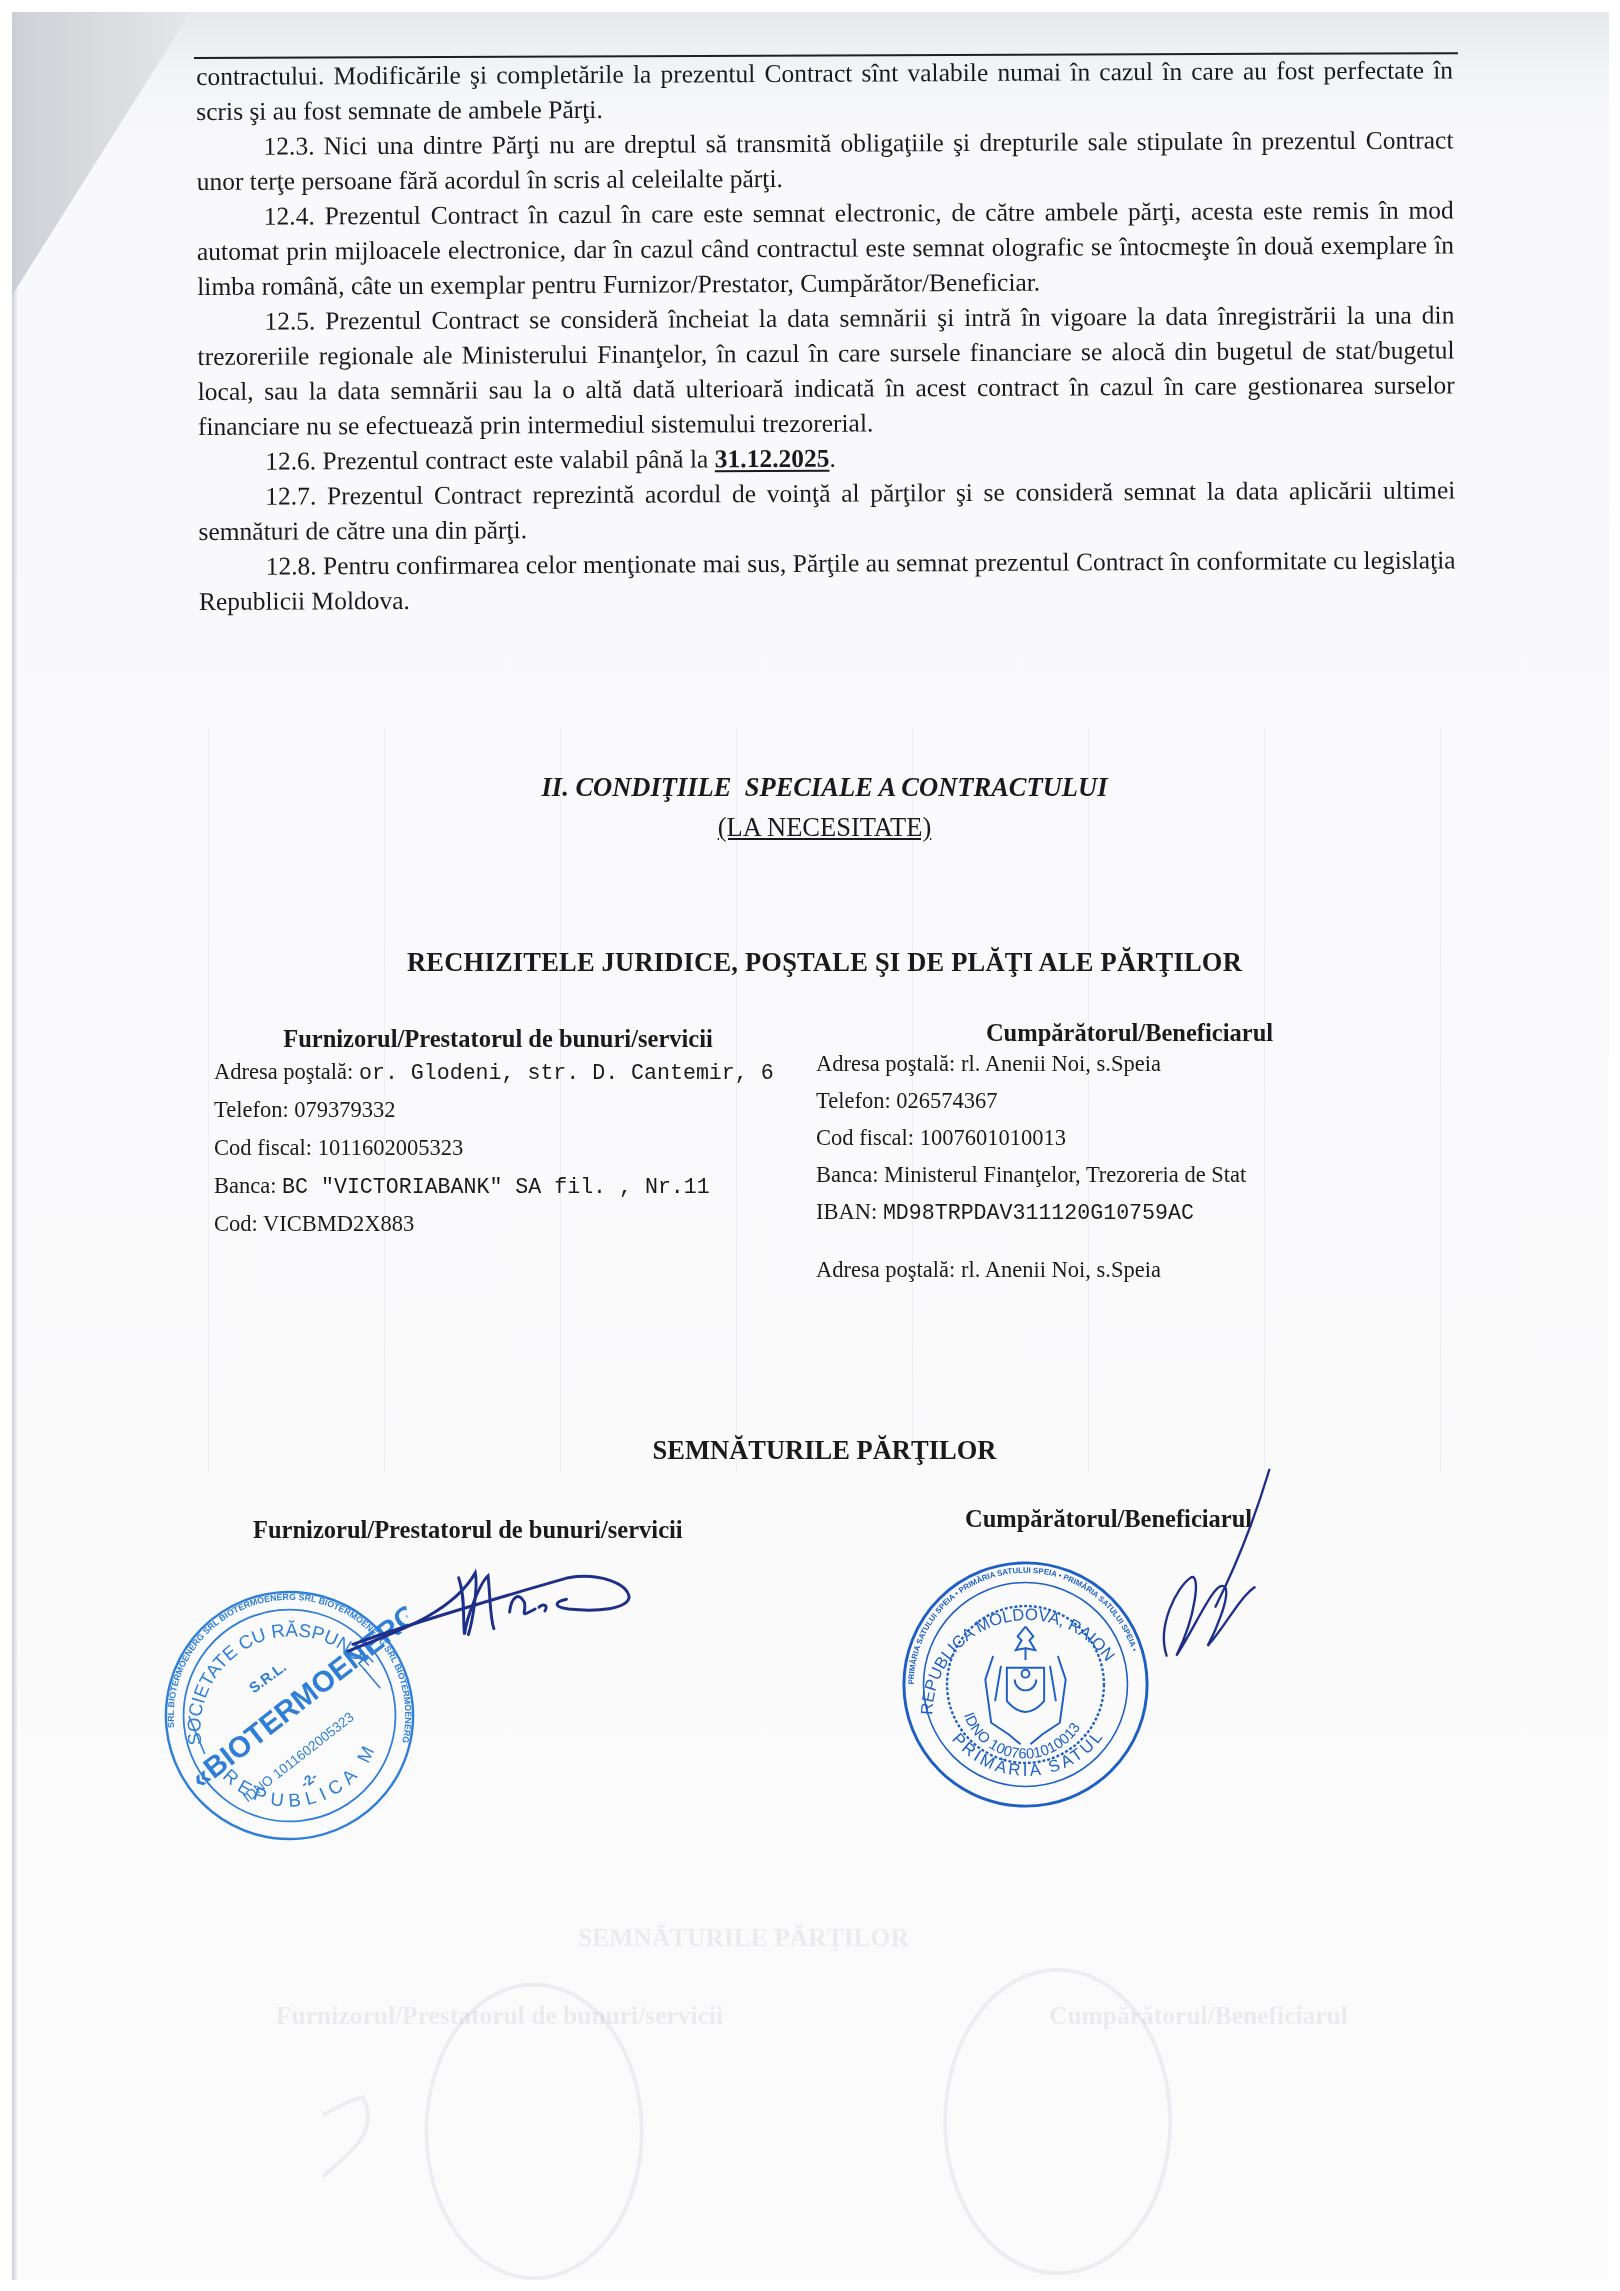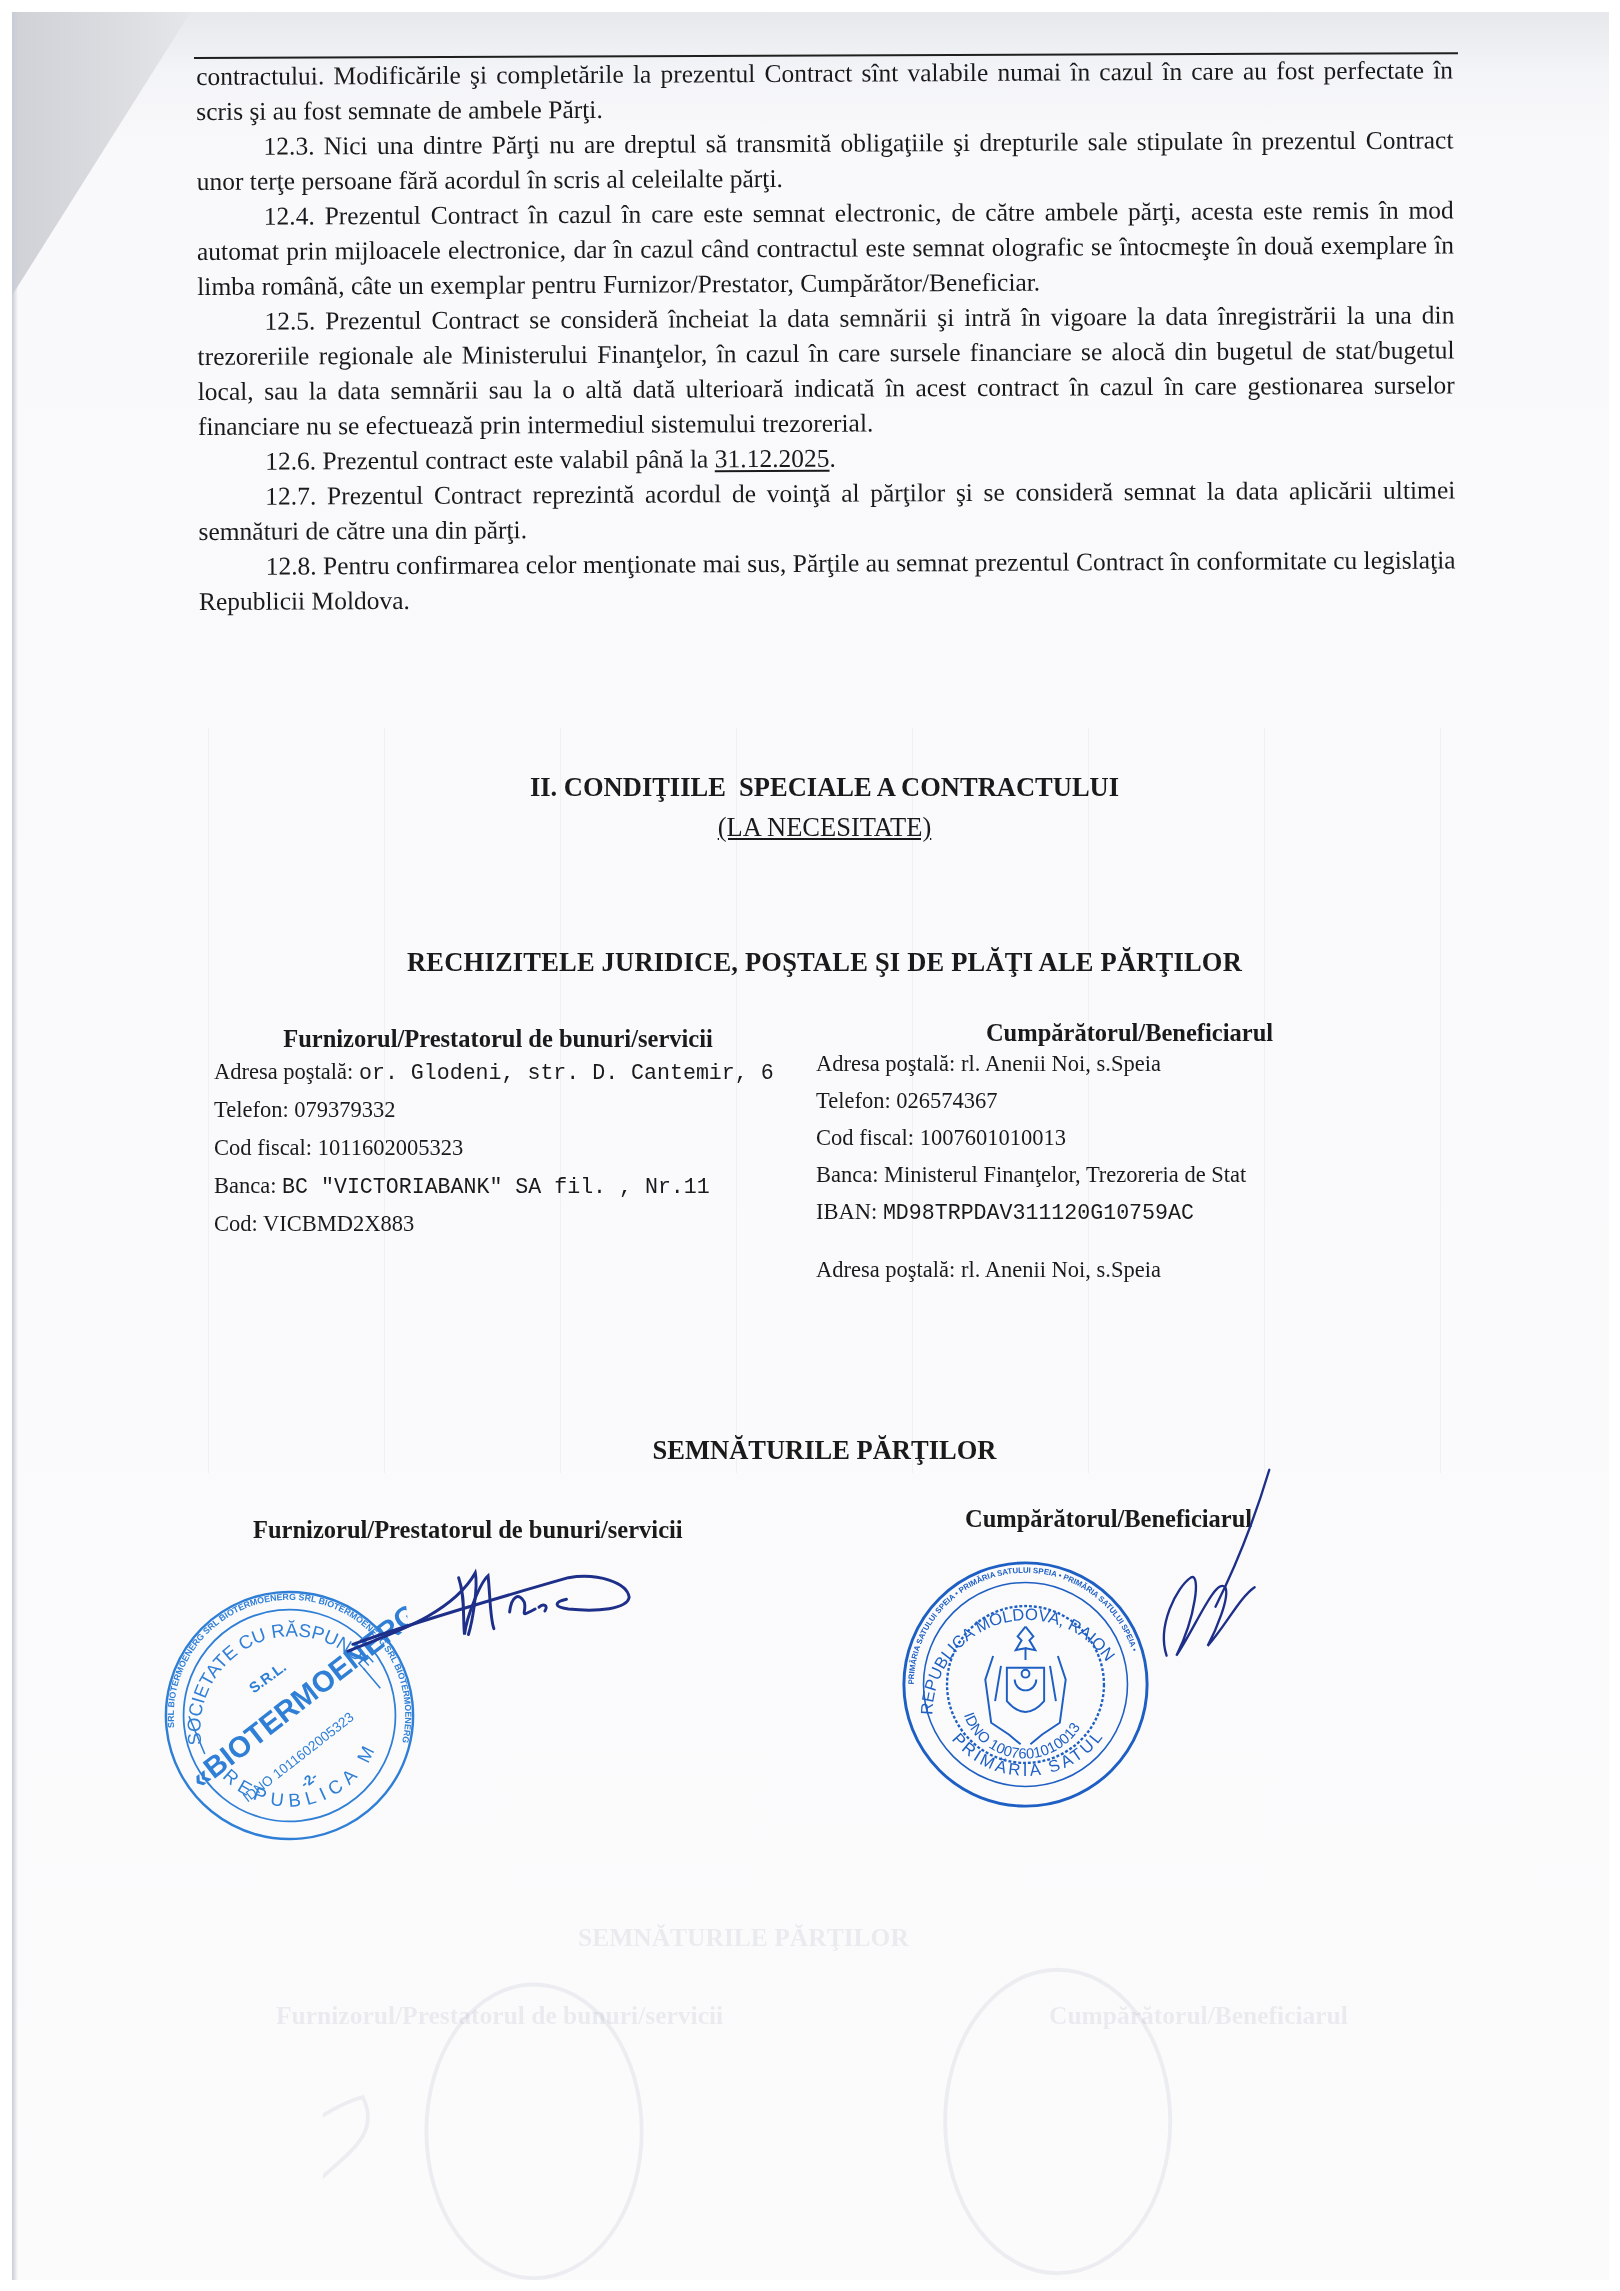--- a/index.html
+++ b/index.html
@@ -28,21 +28,21 @@
     border-top: 2.9px solid #1f1f1f; transform: rotate(-0.22deg); transform-origin: left;
   }
   .body-text {
     position: absolute; left: 196px; top: 59px; width: 1257px;
     font-size: 25.5px; line-height: 35px; text-align: justify;
     transform: rotate(-0.3deg); transform-origin: left top;
   }
   .body-text p { margin: 0; }
   .body-text .ind { text-indent: 67px; }
   .body-text .last { text-align-last: left; }
-  .u-date { font-weight: normal; text-decoration: underline; text-decoration-thickness: 2px; text-underline-offset: 2.9px; }
+  .u-date { font-weight: bold; text-decoration: underline; text-decoration-thickness: 2px; text-underline-offset: 2.9px; }
 
   .h-center { position: absolute; left: 196px; width: 1257px; text-align: center; }
   .title1 { top: 772px; font-size: 26.5px; font-weight: bold; }
   .title2 { top: 812px; font-size: 26.5px; text-decoration: underline; }
   .title3 { top: 947px; font-size: 26.5px; font-weight: bold; letter-spacing: 0.2px; }
   .title4 { top: 1435px; font-size: 26.5px; font-weight: bold; }
 
   .col { position: absolute; font-size: 22.5px; }
   .col .hd { font-weight: bold; font-size: 24.5px; text-align: center; margin-bottom: 5.9px; }
   .col .row { height: 38px; white-space: nowrap; }
@@ -80,21 +80,21 @@
 <div class="body-text">
   <p class="last">contractului. Modificările şi completările la prezentul Contract sînt valabile numai în cazul în care au fost perfectate în scris şi au fost semnate de ambele Părţi.</p>
   <p class="ind last">12.3. Nici una dintre Părţi nu are dreptul să transmită obligaţiile şi drepturile sale stipulate în prezentul Contract unor terţe persoane fără acordul în scris al celeilalte părţi.</p>
   <p class="ind last">12.4. Prezentul Contract în cazul în care este semnat electronic, de către ambele părţi, acesta este remis în mod automat prin mijloacele electronice, dar în cazul când contractul este semnat olografic se întocmeşte în două exemplare în limba română, câte un exemplar pentru Furnizor/Prestator, Cumpărător/Beneficiar.</p>
   <p class="ind last">12.5. Prezentul Contract se consideră încheiat la data semnării şi intră în vigoare la data înregistrării la una din trezoreriile regionale ale Ministerului Finanţelor, în cazul în care sursele financiare se alocă din bugetul de stat/bugetul local, sau la data semnării sau la o altă dată ulterioară indicată în acest contract în cazul în care gestionarea surselor financiare nu se efectuează prin intermediul sistemului trezorerial.</p>
   <p class="ind last"><span>12.6. Prezentul contract este valabil până la </span><span class="u-date">31.12.2025</span><span>.</span></p>
   <p class="ind last">12.7. Prezentul Contract reprezintă acordul de voinţă al părţilor şi se consideră semnat la data aplicării ultimei semnături de către una din părţi.</p>
   <p class="ind last">12.8. Pentru confirmarea celor menţionate mai sus, Părţile au semnat prezentul Contract în conformitate cu legislaţia Republicii Moldova.</p>
 </div>
 
-<div class="h-center title1" style="white-space:pre;">II. CONDIŢIILE  SPECIALE A CONTRACTULUI</div>
+<div class="h-center title1" style="white-space:pre;font-style:italic;">II. CONDIŢIILE  SPECIALE A CONTRACTULUI</div>
 <div class="h-center title2">(LA NECESITATE)</div>
 <div class="h-center title3">RECHIZITELE JURIDICE, POŞTALE ŞI DE PLĂŢI ALE PĂRŢILOR</div>
 
 <div class="col left-col">
   <div class="hd">Furnizorul/Prestatorul de bunuri/servicii</div>
   <div class="row"><span>Adresa poştală: </span><span class="sans">or. Glodeni, str. D. Cantemir, 6</span></div>
   <div class="row"><span>Telefon: </span><span>079379332</span></div>
   <div class="row"><span>Cod fiscal: </span><span>1011602005323</span></div>
   <div class="row"><span>Banca: </span><span class="sans">BC "VICTORIABANK" SA fil. , Nr.11</span></div>
   <div class="row"><span>Cod: </span><span>VICBMD2X883</span></div>

